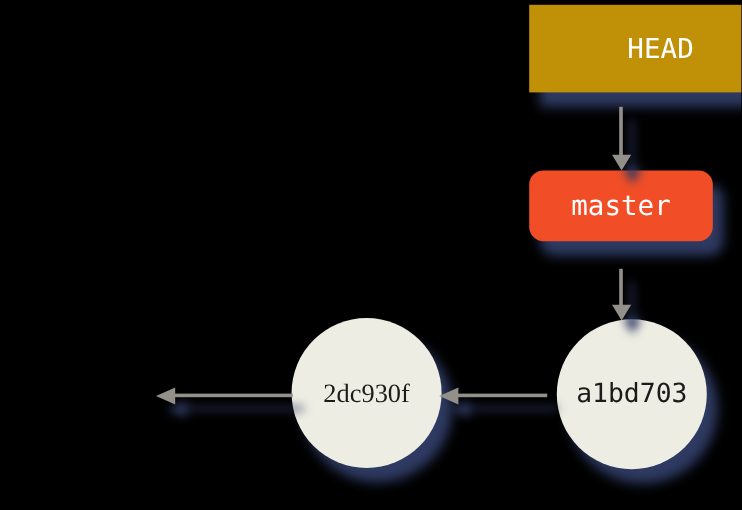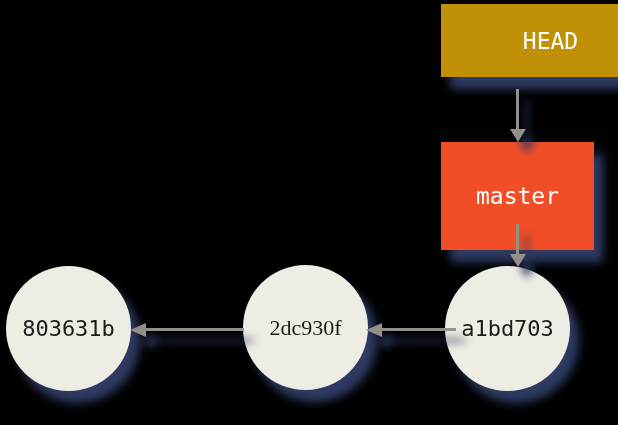--- a/index.html
+++ b/index.html
@@ -21,39 +21,39 @@
     left: 441px;
     width: 153px;
     display: flex;
     align-items: center;
     justify-content: center;
     color: #ffffff;
     font-size: 23px;
     filter: drop-shadow(9px 12px 5px #2e3a62);
   }
   .ref-box.head   { top: 4px;   height: 73px; background: #c09107; padding-left: 33px; }
-  .ref-box.branch { top: 142px; height: 108px; background: #f14e28; }
+  .ref-box.branch { top: 142px; height: 59px; background: #f14e28; border-radius: 12px; }
 
   
   .commit {
     position: absolute;
     width: 125px;
     height: 125px;
     border-radius: 50%;
     background: #eeede3;
     display: flex;
     align-items: center;
     justify-content: center;
     color: #1b1b1b;
     font-size: 22px;
     filter: drop-shadow(9px 12px 5px #2e3a62);
   }
   .commit.c0 { left: 6px;   top: 266px; }
   .commit.c1 { left: 243px; top: 265px; font-family: Liberation Serif, serif; }
-  .commit.c2 { left: 445px; top: 266px; text-align: right; }
+  .commit.c2 { left: 464px; top: 266px; text-align: right; }
 
   
   .arrow {
     position: absolute;
     filter: drop-shadow(9px 11px 4px #2e3a62);
   }
   .arrow .shaft {
     position: absolute;
     background: #93908a;
   }
@@ -93,23 +93,20 @@
 
 <div class="canvas">
 
   <div class="ref-box head">
     <span>HEAD</span>
   </div>
   <div class="ref-box branch">
     <span>master</span>
   </div>
 
-  <div class="commit c0">
-    <span>803631b</span>
-  </div>
   <div class="commit c1">
     <span>2dc930f</span>
   </div>
   <div class="commit c2">
     <span>a1bd703</span>
   </div>
 
   <div class="arrow v1">
     <div class="shaft"></div>
     <div class="tri down"></div>

